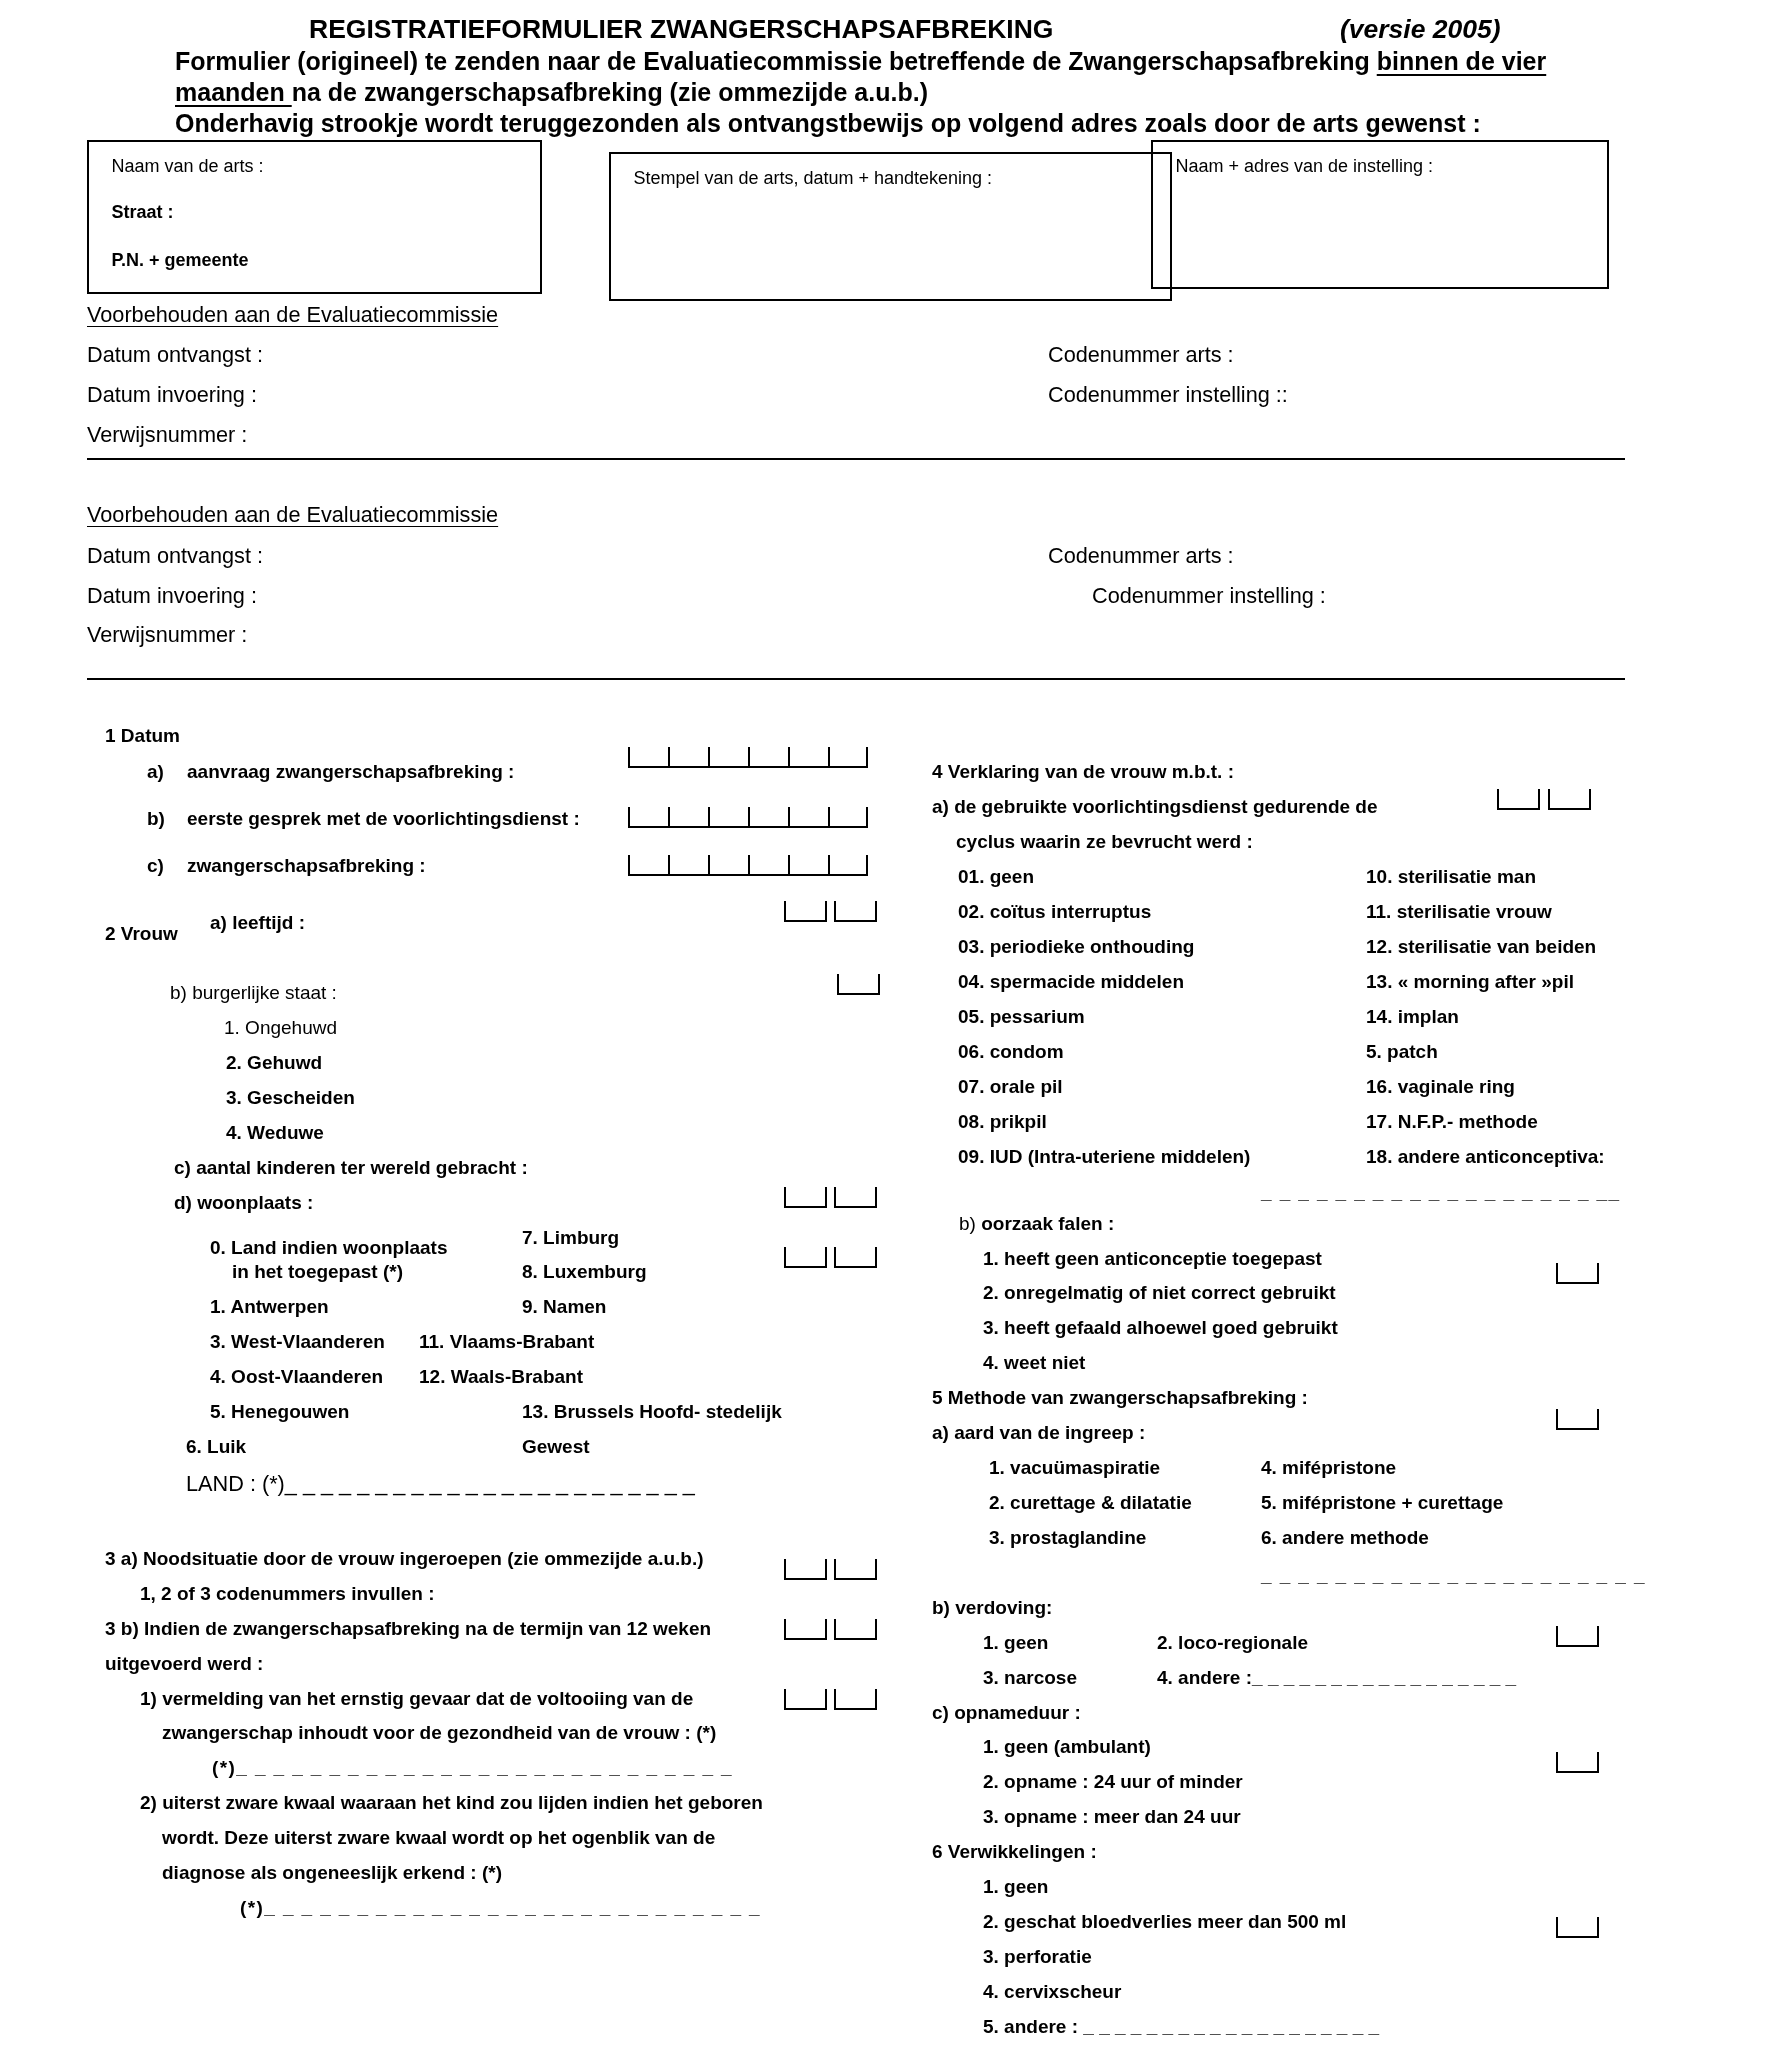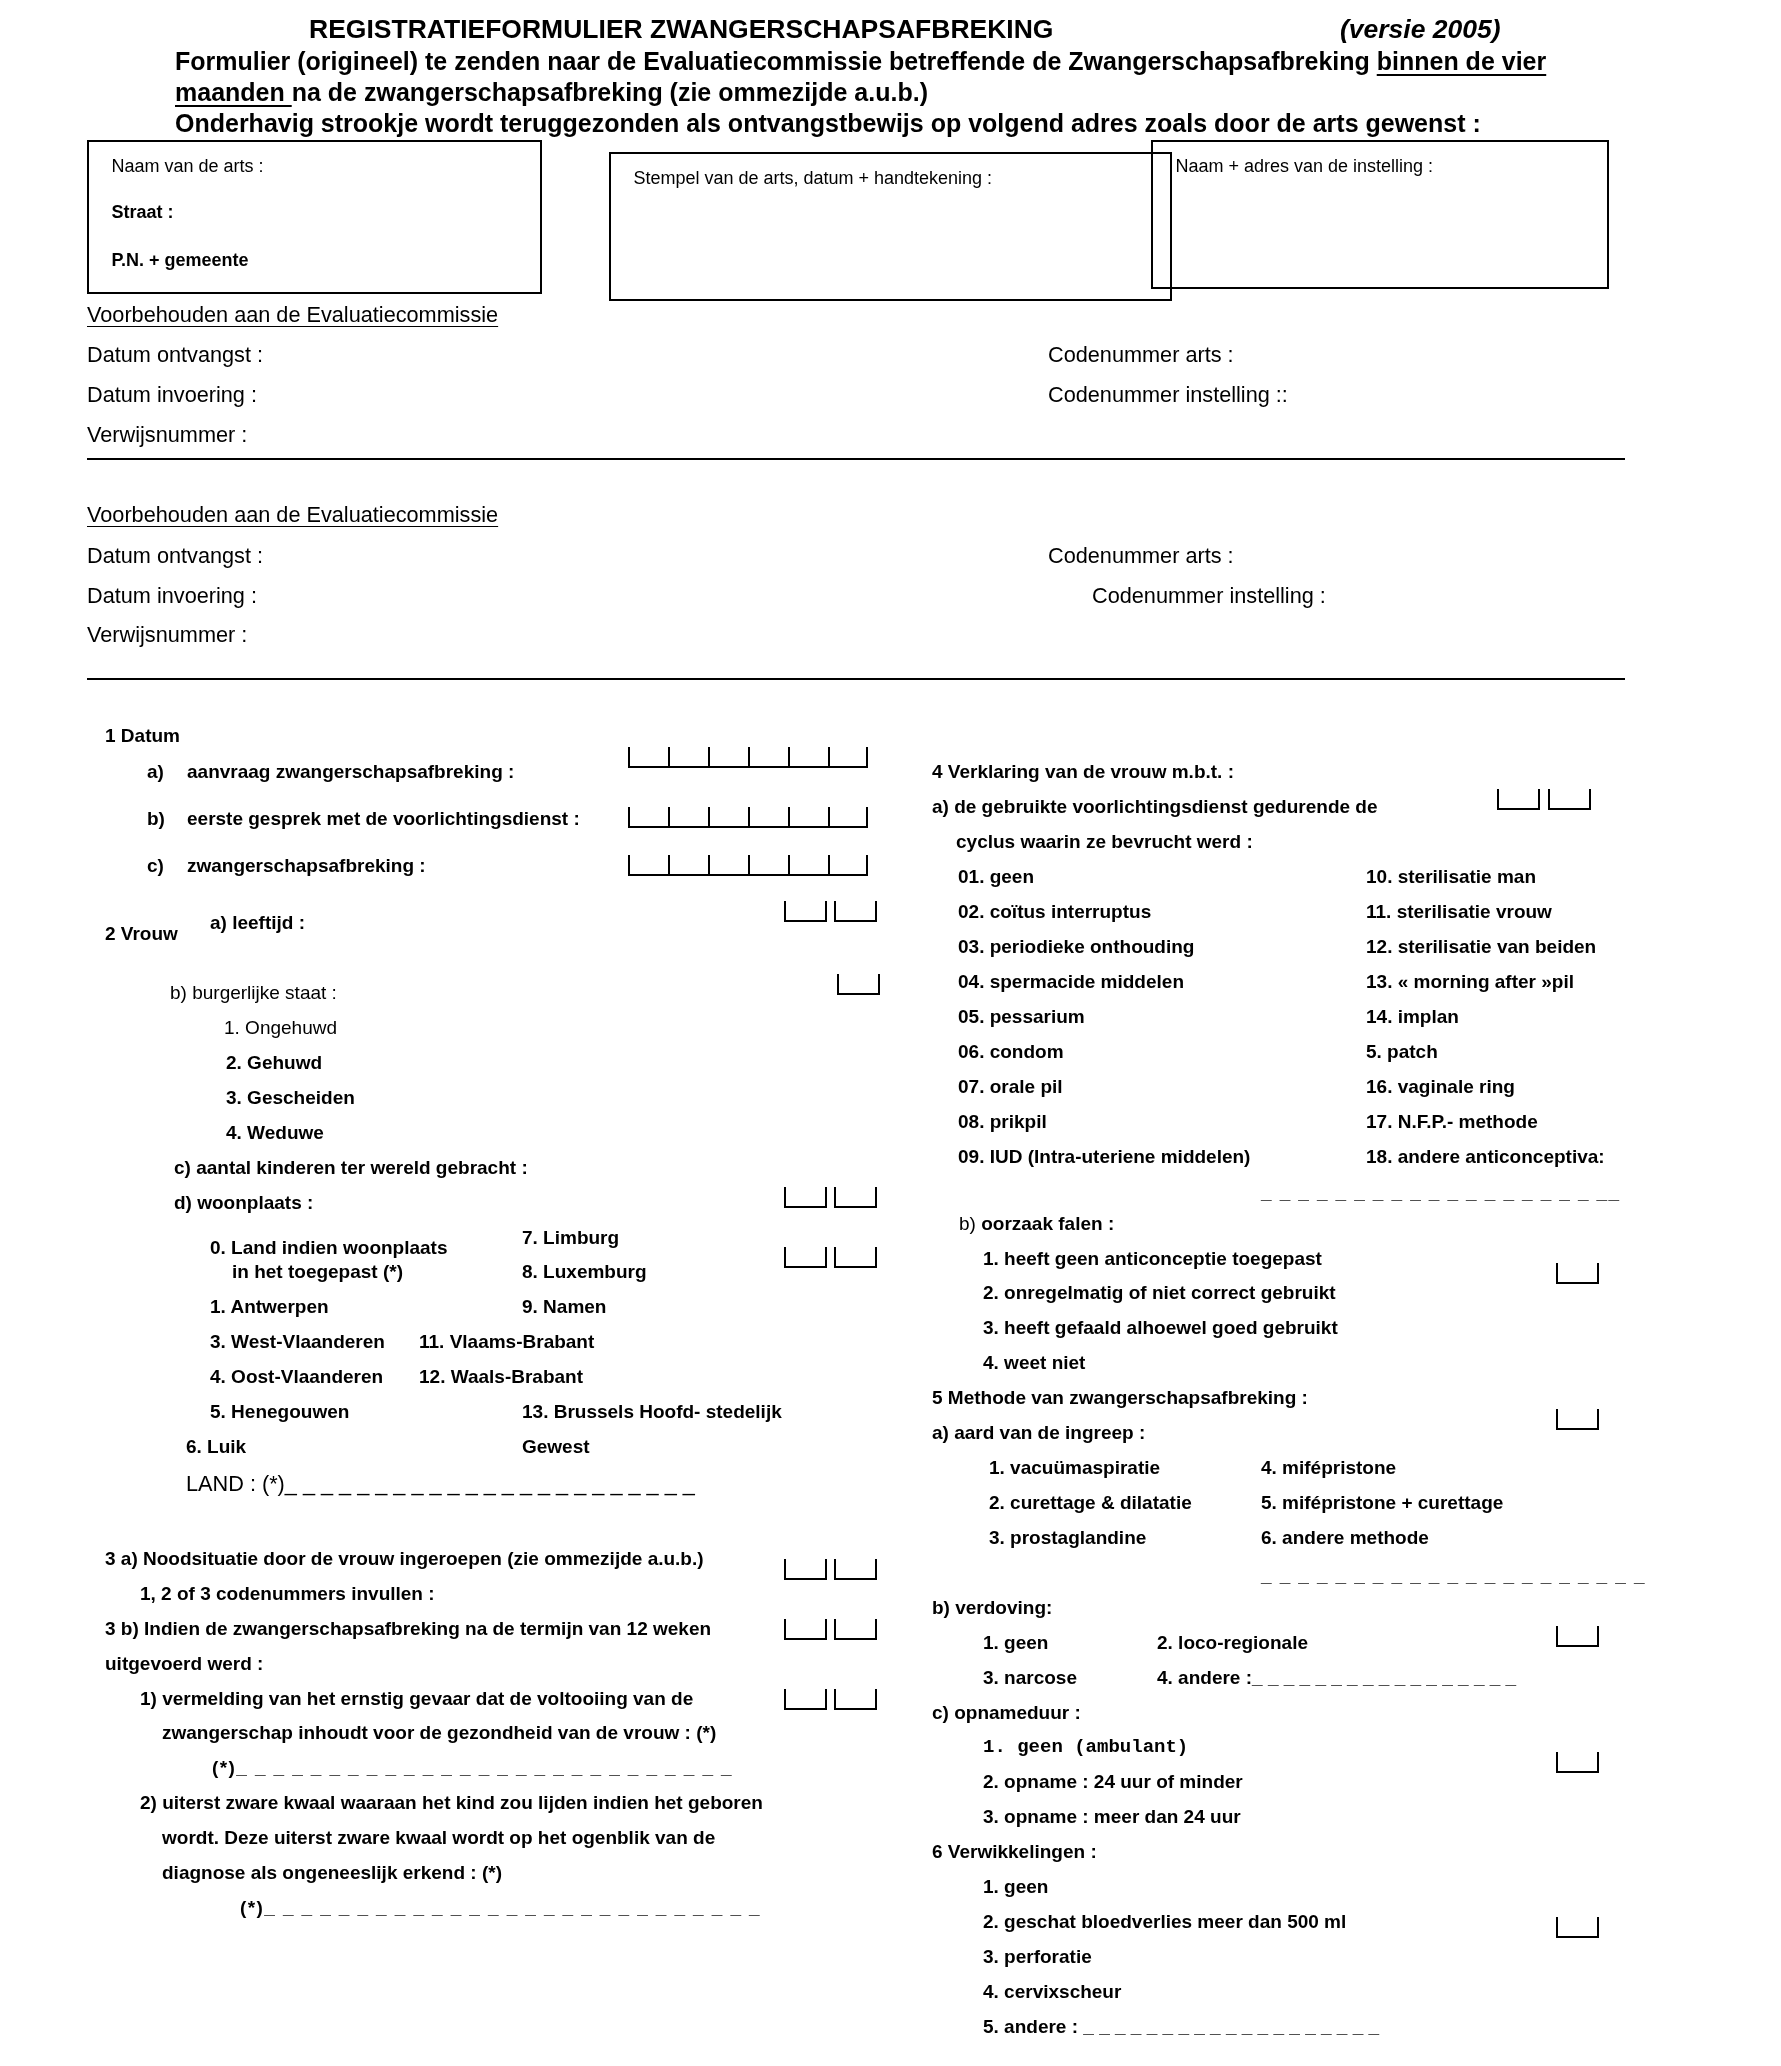--- a/index.html
+++ b/index.html
@@ -201,21 +201,21 @@
 <div class="abs b dash" style="left:1261px;top:1565px;">_ _ _ _ _ _ _ _ _ _ _ _ _ _ _ _ _ _ _ _ _</div>
 
 <div class="abs b" style="left:932px;top:1597px;">b) verdoving:</div>
 <div class="single" style="left:1556px;top:1626px;"></div>
 <div class="abs b" style="left:983px;top:1632px;">1. geen</div>
 <div class="abs b" style="left:1157px;top:1632px;">2. loco-regionale</div>
 <div class="abs b" style="left:983px;top:1667px;">3. narcose</div>
 <div class="abs b" style="left:1157px;top:1667px;">4. andere :_ _ _ _ _ _ _ _ _ _ _ _ _ _ _ _ _</div>
 <div class="abs b" style="left:932px;top:1702px;">c) opnameduur :</div>
 <div class="single" style="left:1556px;top:1752px;"></div>
-<div class="abs b" style="left:983px;top:1736px;font-family:Liberation Mono, monospace;">1. geen (ambulant)</div>
+<div class="abs b" style="left:983px;top:1736px;">1. geen (ambulant)</div>
 <div class="abs b" style="left:983px;top:1771px;">2. opname : 24 uur of minder</div>
 <div class="abs b" style="left:983px;top:1806px;">3. opname : meer dan 24 uur</div>
 
 <div class="abs b" style="left:932px;top:1841px;">6  Verwikkelingen :</div>
 <div class="single" style="left:1556px;top:1917px;"></div>
 <div class="abs b" style="left:983px;top:1876px;">1. geen</div>
 <div class="abs b" style="left:983px;top:1911px;">2. geschat bloedverlies meer dan 500 ml</div>
 <div class="abs b" style="left:983px;top:1946px;">3. perforatie</div>
 <div class="abs b" style="left:983px;top:1981px;">4. cervixscheur</div>
 <div class="abs b" style="left:983px;top:2016px;">5. andere :   _ _ _ _ _ _ _ _ _ _ _ _ _ _ _ _ _ _ _</div>

